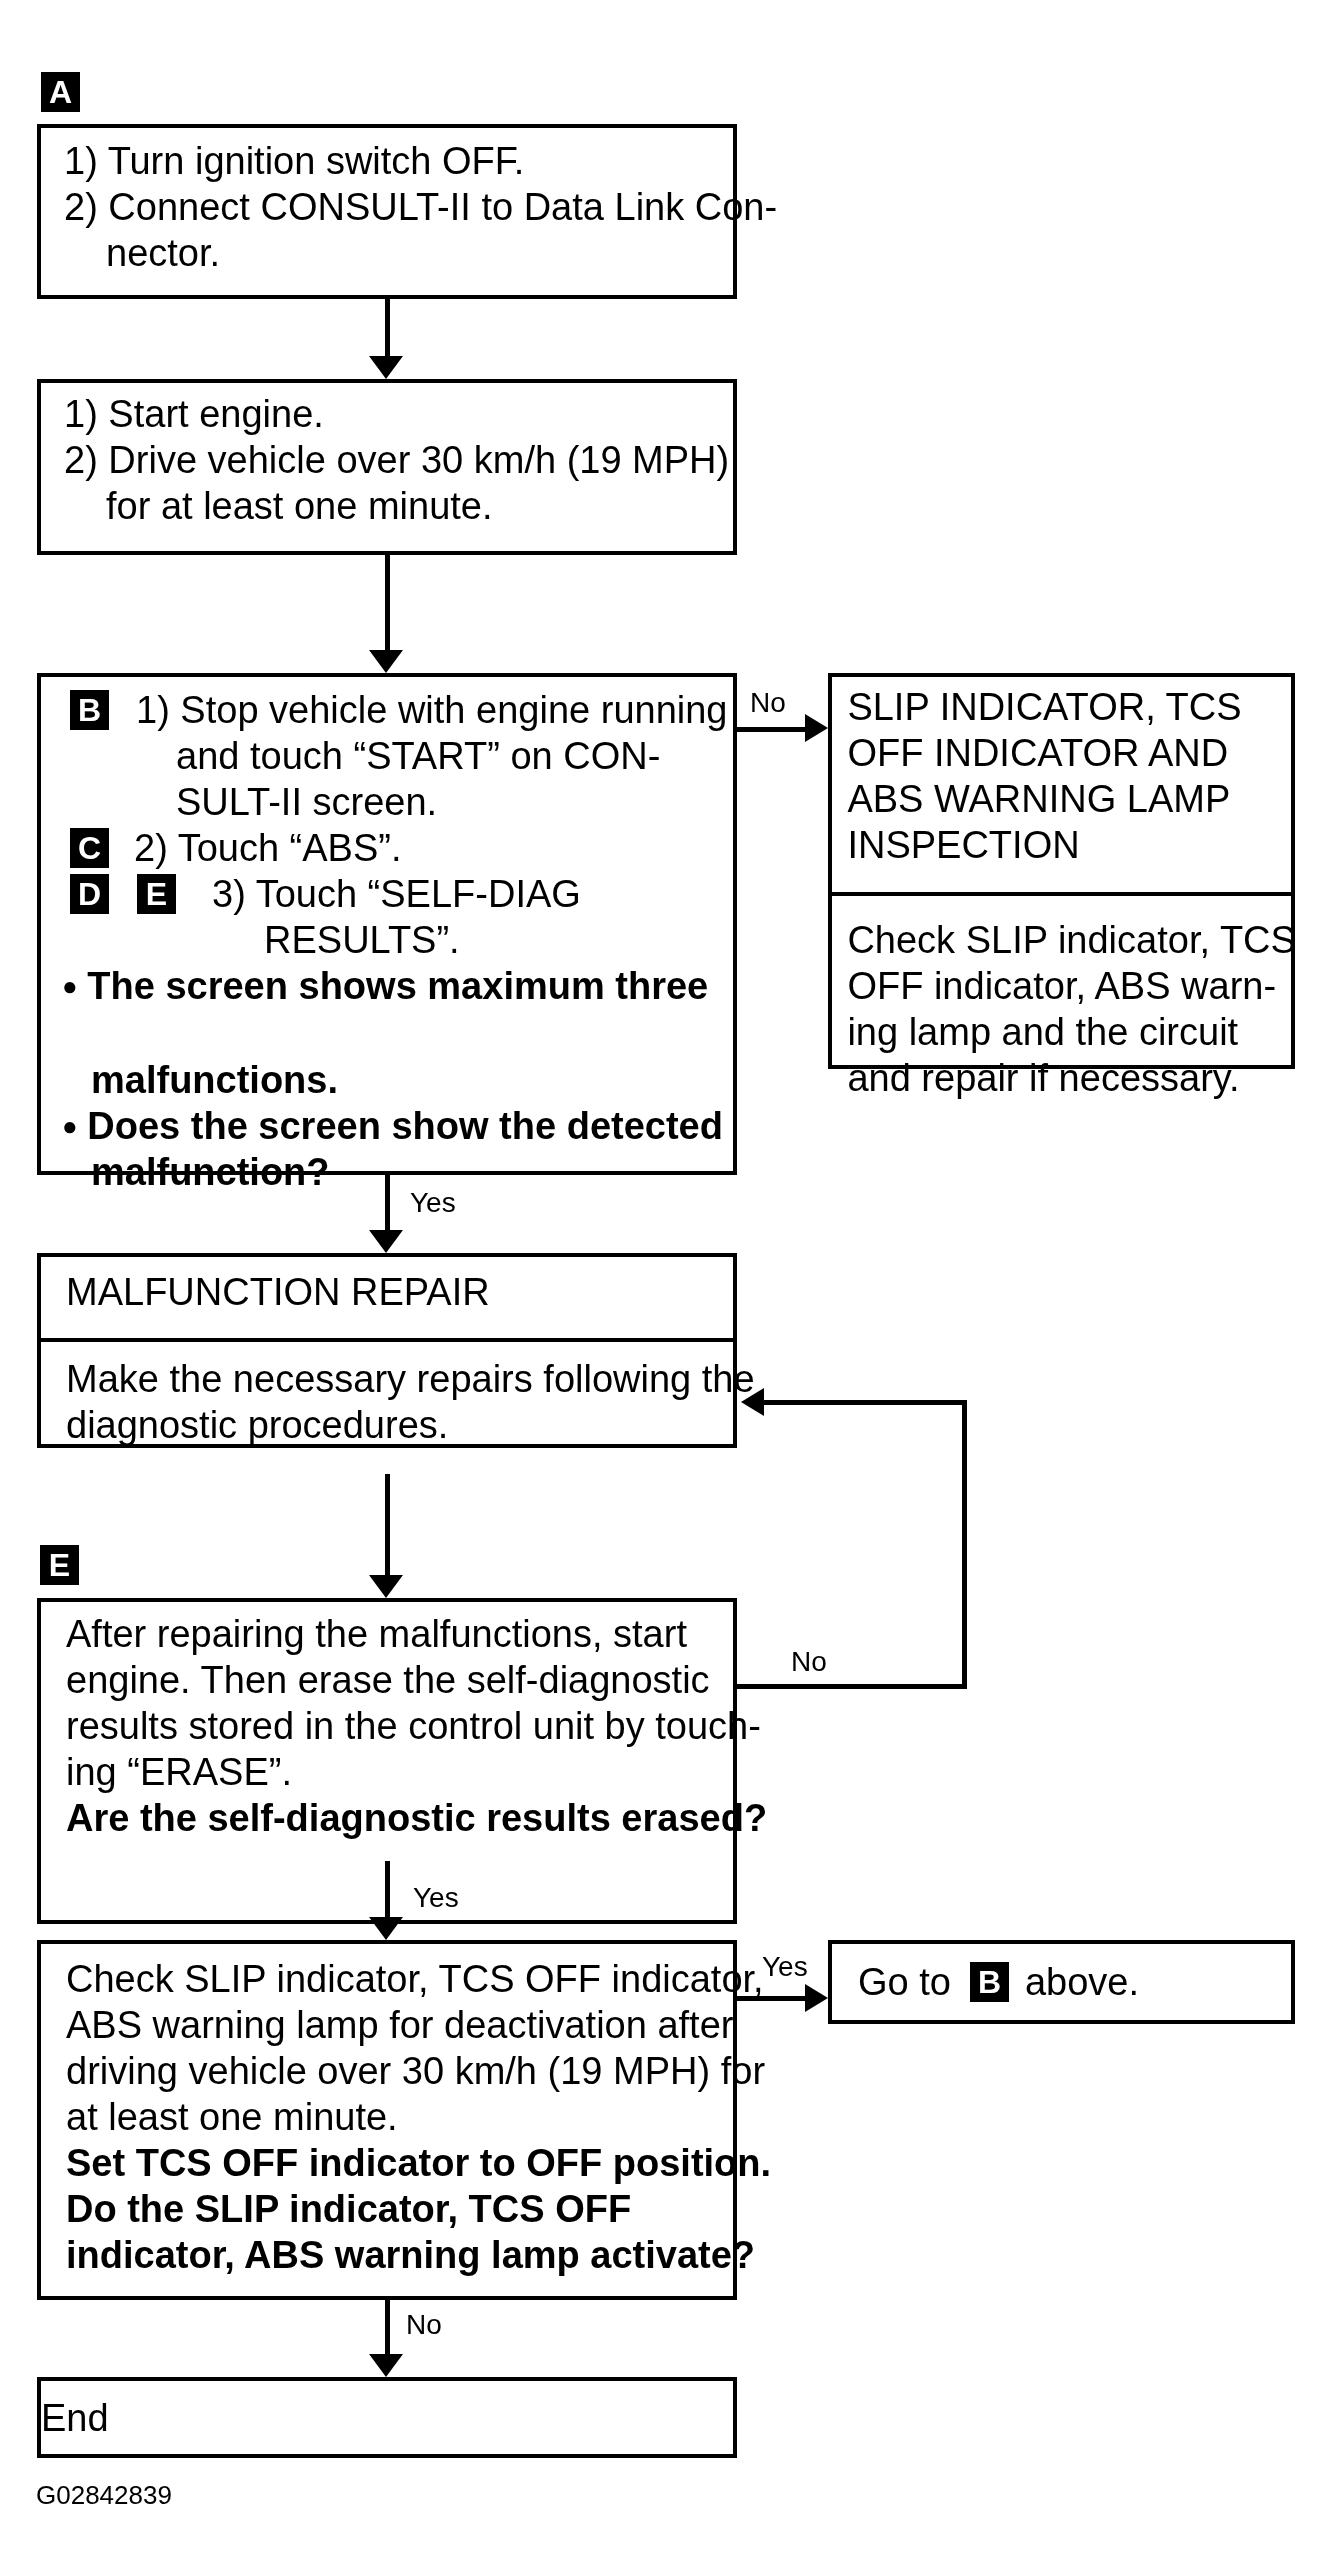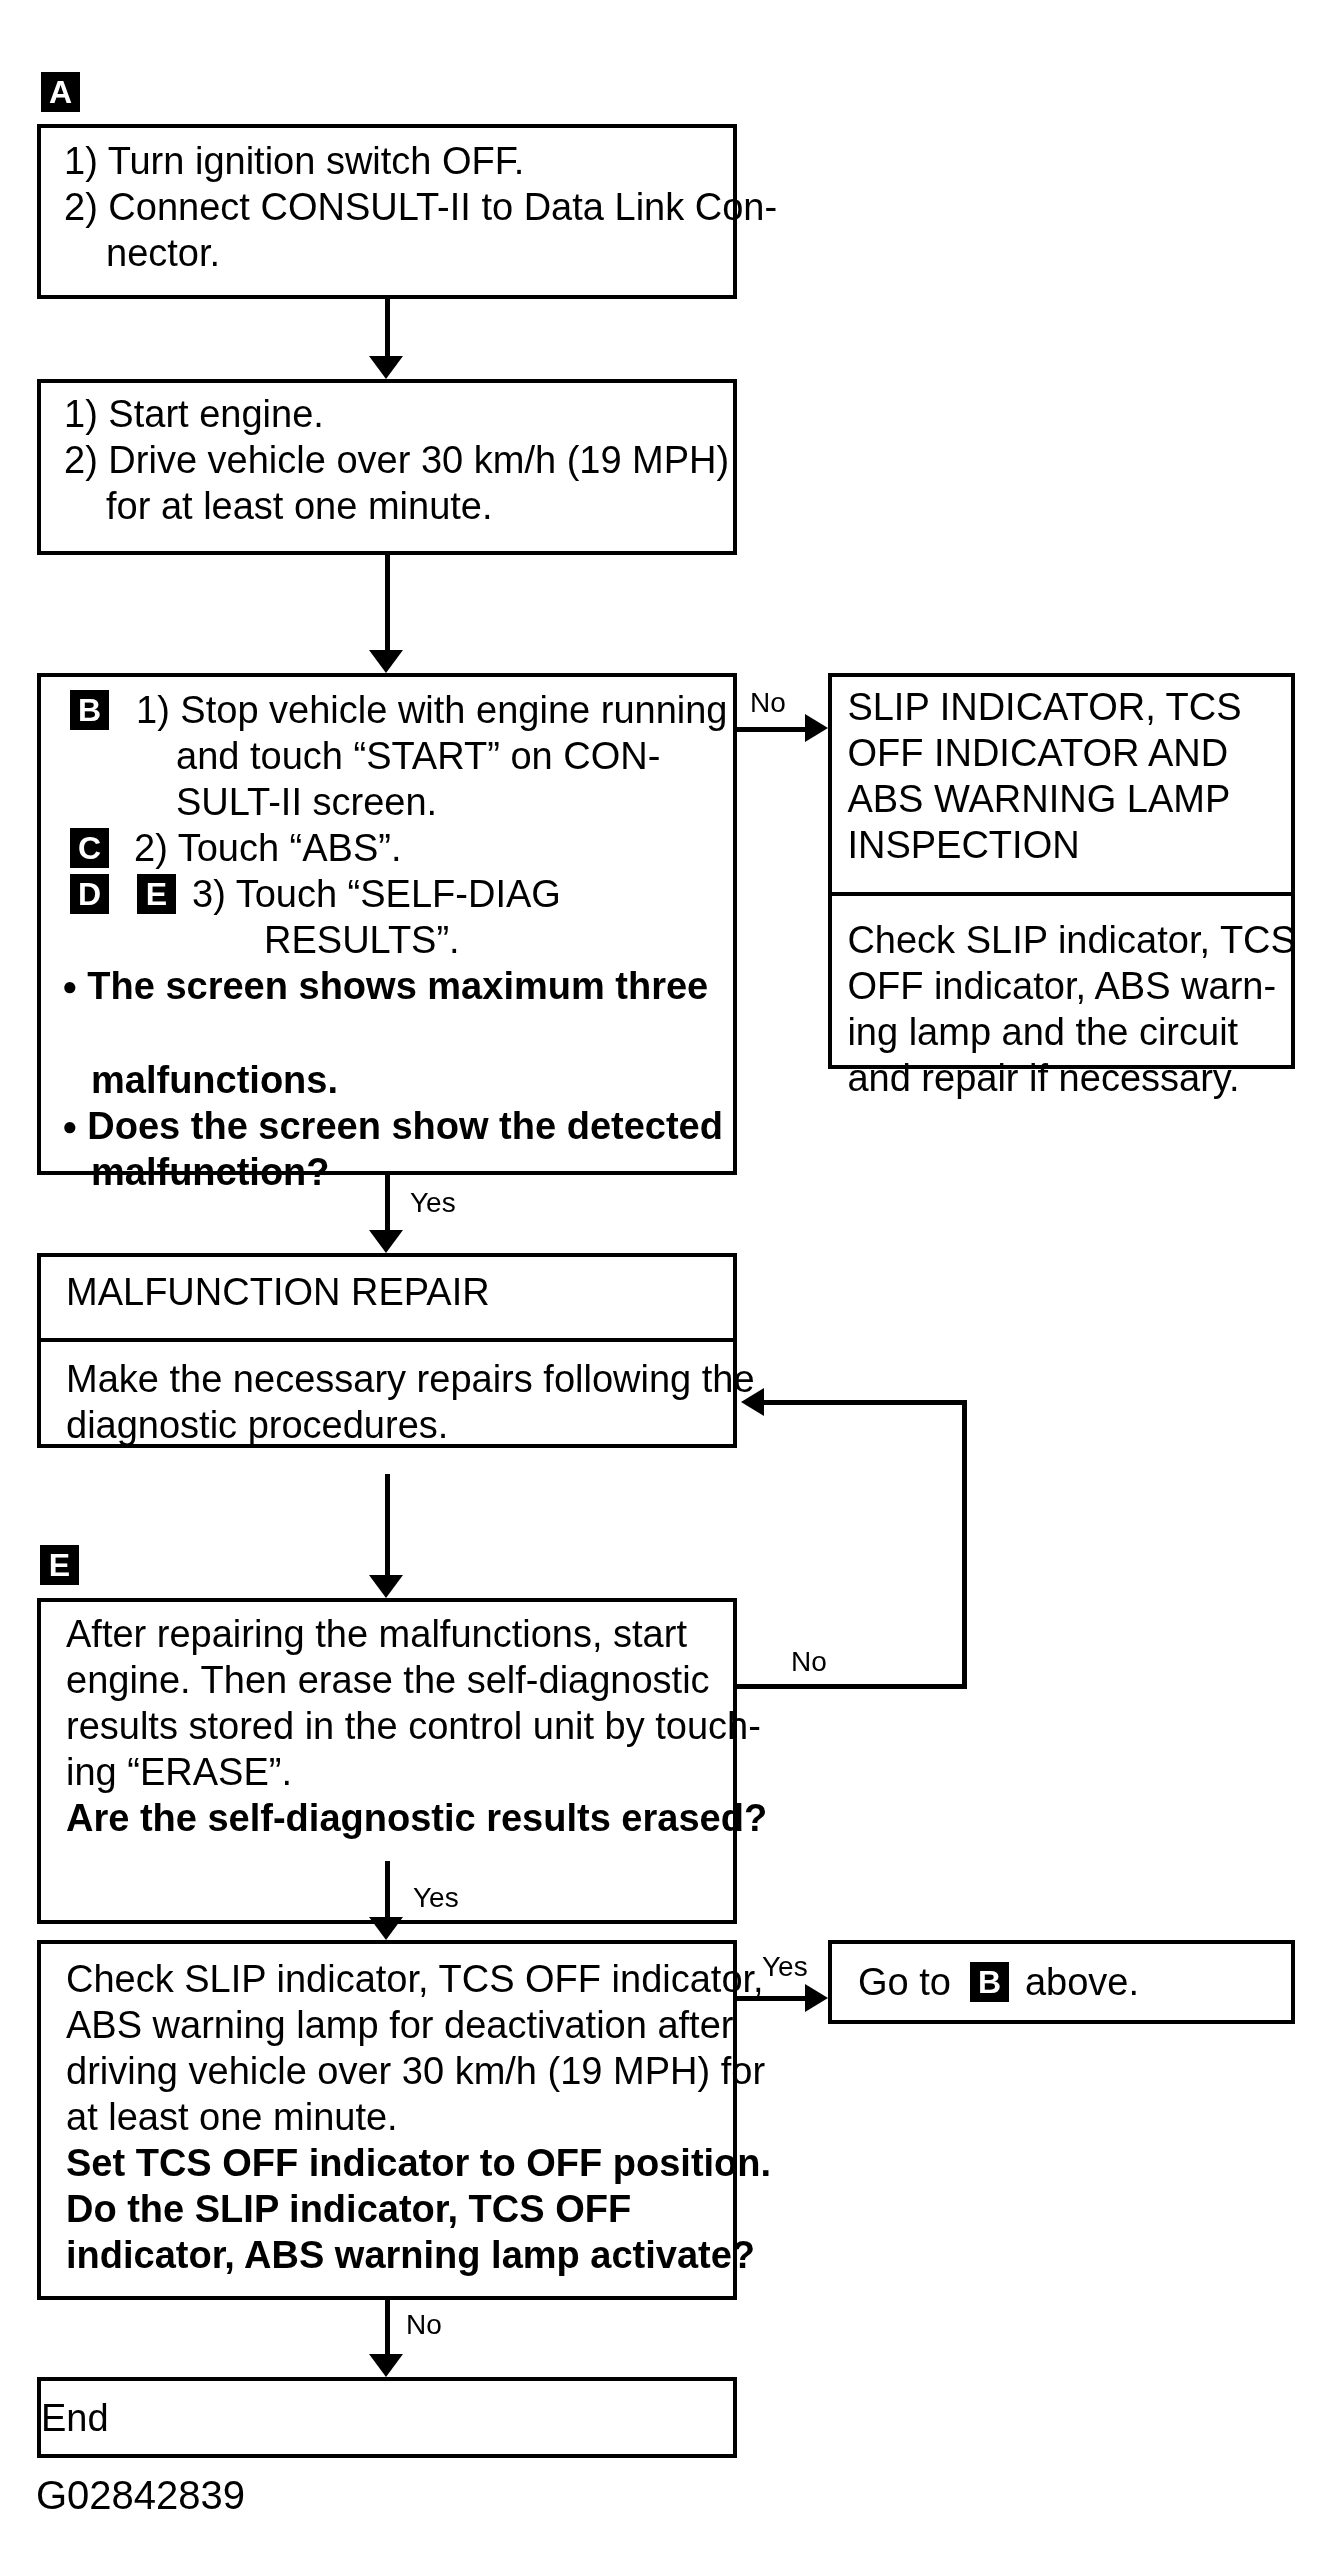--- a/index.html
+++ b/index.html
@@ -26,21 +26,21 @@
     border-left:17.3px solid transparent;border-right:17.3px solid transparent;
     border-top:23px solid #000;}
   .arr-right{position:absolute;width:0;height:0;
     border-top:14.4px solid transparent;border-bottom:14.4px solid transparent;
     border-left:23px solid #000;}
   .arr-left{position:absolute;width:0;height:0;
     border-top:14.4px solid transparent;border-bottom:14.4px solid transparent;
     border-right:23px solid #000;}
   .bullet{font-size:26px;margin-right:9.6px;flex:0 0 auto;}
   .center{display:flex;align-items:center;justify-content:flex-start;}
-  .figid{position:absolute;font-size:40px;line-height:35px;}
+  .figid{position:absolute;font-size:26px;line-height:35px;}
 </style>
 </head>
 <body>
 
 <div id="canvas">
 
   <span class="tile abs" style="left:41px;top:72px;">A</span>
 
   <div class="box" style="left:37px;top:124px;width:700px;height:175px;padding:9.6px 9.6px 0 23px;">
     <div class="row">
@@ -83,21 +83,21 @@
     <div class="row" style="padding-left:135px;">
         <span class="txt">SULT-II screen.</span>
       </div>
     <div class="row" style="padding-left:29px;">
       <span class="tile">C</span>
       <span class="txt" style="margin-left:25px;">2) Touch “ABS”.</span>
     </div>
     <div class="row" style="padding-left:29px;">
       <span class="tile">D</span>
       <span class="tile" style="margin-left:28px;">E</span>
-      <span class="txt" style="margin-left:16px;">3) Touch “SELF-DIAG</span>
+      <span class="txt" style="margin-left:36px;">3) Touch “SELF-DIAG</span>
     </div>
     <div class="row" style="padding-left:223px;">
         <span class="txt">RESULTS”.</span>
       </div>
     <div class="row bold" style="padding-left:21px;">
       <span class="bullet">●</span>
       <span class="txt">The screen shows maximum three</span>
     </div>
     <div class="row bold" style="padding-left:50px;margin-top:48px;">
         <span class="txt">malfunctions.</span>

